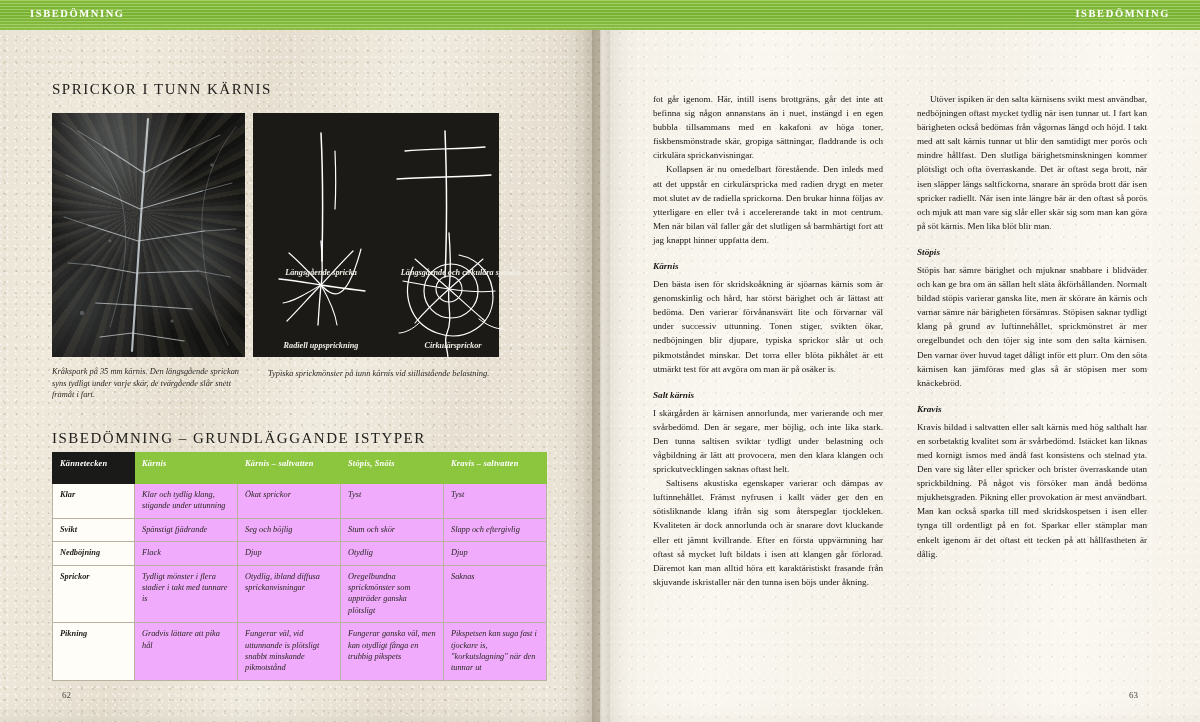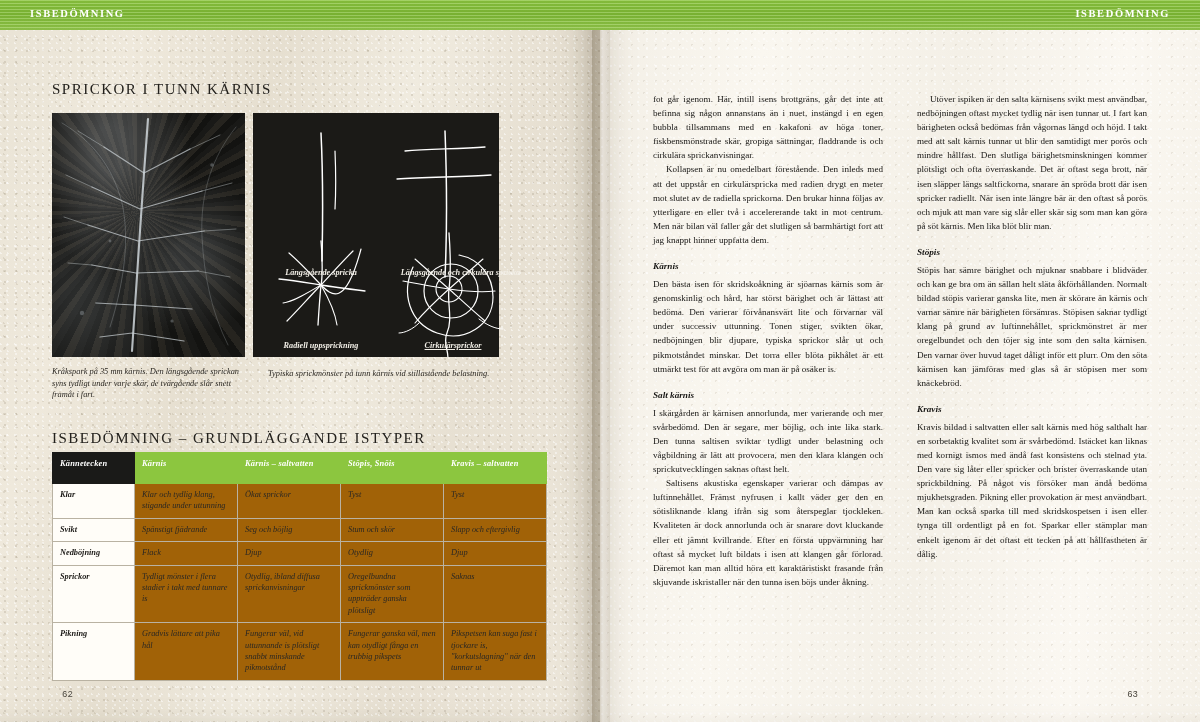--- a/index.html
+++ b/index.html
@@ -74,32 +74,32 @@
   .dg-label{position:absolute;color:#f2efe7;font-size:8.2px;font-style:italic;font-weight:bold;
     font-family:"Liberation Serif",serif;text-align:center;white-space:nowrap;}
 
   .caption{position:absolute;font-style:italic;font-size:8.4px;line-height:11.6px;color:#2b2823;
     font-family:"Liberation Serif",serif;}
   #cap-photo{left:52px;top:366px;width:200px;}
   #cap-diagram{left:268px;top:368px;width:280px;}
 
   
   .tbl{position:absolute;left:52px;top:452px;width:494px;border-collapse:collapse;
-    table-layout:fixed;background:#a16207;padding-left:23px;}
+    table-layout:fixed;background:#f0abfc;padding-left:23px;}
   .tbl td,.tbl th{border:1px solid #b9b2a2;vertical-align:top;padding:5px 7px 6px 7px;}
   .tbl thead th{font-size:8.4px;font-style:italic;font-weight:bold;text-align:left;
     letter-spacing:.2px;height:18px;padding:6px 7px;}
   .tbl thead th.first{background:#1a1a18;color:#ffffff;border-color:#1a1a18;}
   .tbl thead th.grn{background:#8cc63f;color:#ffffff;border-color:#8cc63f;}
   .tbl tbody td{font-size:8.3px;font-style:italic;line-height:11.4px;color:#2a2723;}
   .tbl tbody td.rowhead{font-weight:bold;font-style:italic;color:#1c1a17;background:#fffdf8;}
   .tbl col.c0{width:82px;} .tbl col.cx{width:103px;}
 
   .folio{position:absolute;bottom:22px;font-size:9px;color:#4a463d;
-    font-family:Liberation Mono, monospace;}
+    font-family:Liberation Serif, serif;}
   #folio-left{left:62px;}
   #folio-right{right:62px;}
 
   
   .col{position:absolute;top:92px;width:230px;}
   #col-a{left:653px;}
   #col-b{left:917px;}
   .col p{margin:0;font-size:9.1px;line-height:14.1px;color:#171614;text-align:justify;
     font-family:"Liberation Serif",serif;hyphens:auto;}
   .col p.ind{text-indent:13px;}
@@ -175,21 +175,21 @@
           <circle cx="2" cy="2" r="27" stroke-width="1.2"></circle>
           <path d="M-36 -22 C-48 4 -40 34 -12 44 C16 54 44 36 44 8 C44 -14 30 -30 10 -34" stroke-width="1.2"></path>
           <path d="M30 30 C38 36 46 40 54 40" stroke-width="1"></path>
           <path d="M-30 34 C-36 40 -44 44 -50 44" stroke-width="1"></path>
         </g>
       </g>
     </svg>
     <div class="dg-label" style="left:8px;top:155px;width:120px;">Längsgående spricka</div>
     <div class="dg-label" style="left:120px;top:155px;width:175px;">Längsgående och cirkulära spricka</div>
     <div class="dg-label" style="left:8px;top:228px;width:120px;">Radiell uppsprickning</div>
-    <div class="dg-label" style="left:135px;top:228px;width:130px;text-decoration:underline;">Cirkulärsprickor</div>
+    <div class="dg-label" style="left:135px;top:228px;width:130px;">Cirkulärsprickor</div>
   </div>
 
   <div class="caption" id="cap-photo">Kråkspark på 35 mm kärnis. Den längsgående sprickan syns tydligt under varje skär, de tvärgående slår snett framåt i fart.</div>
   <div class="caption" id="cap-diagram">Typiska sprickmönster på tunn kärnis vid stillastående belastning.</div>
 
   <div class="sec-title" id="title-istyper">ISBEDÖMNING – GRUNDLÄGGANDE ISTYPER</div>
 
   <table class="tbl">
     <colgroup>
         <col class="c0">

